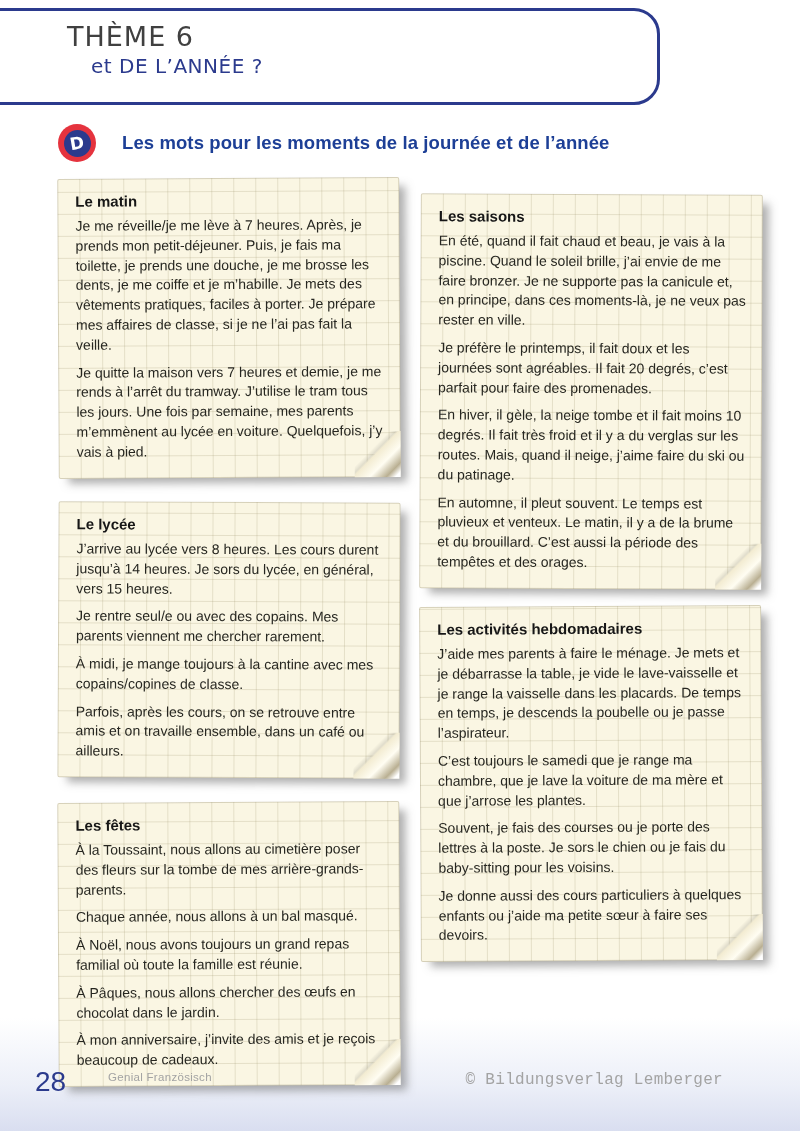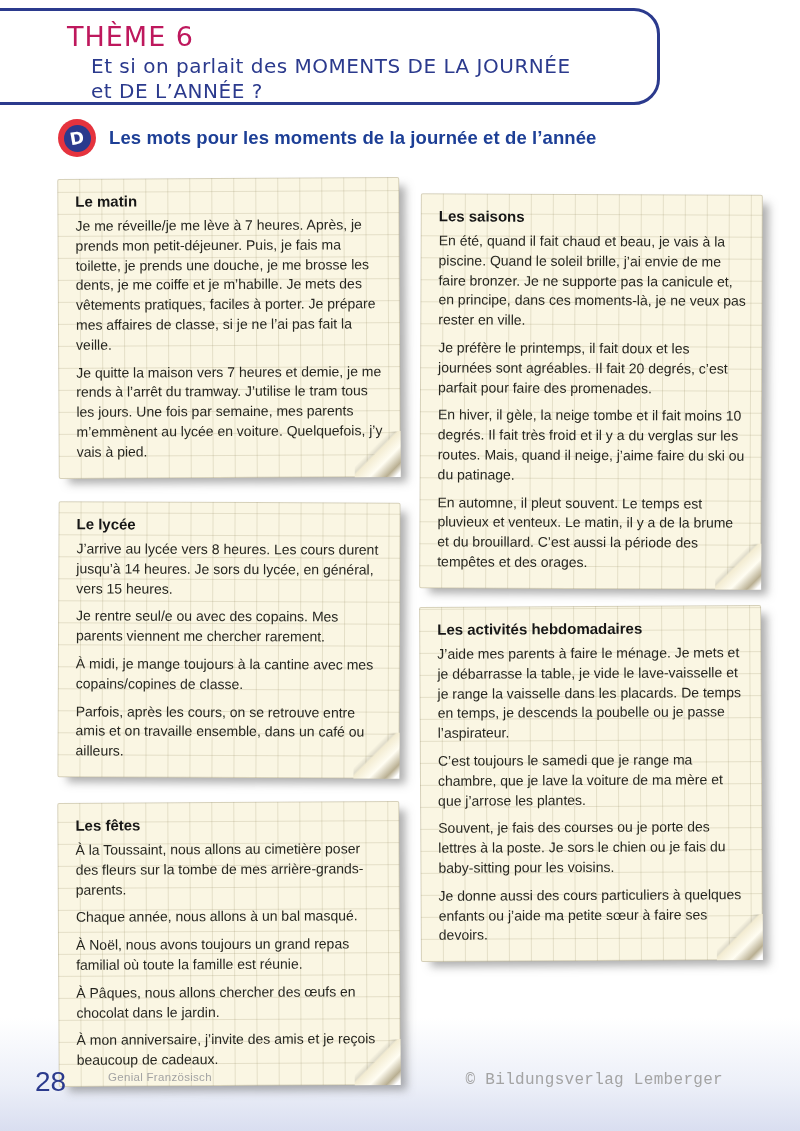--- a/index.html
+++ b/index.html
@@ -13,21 +13,21 @@
   }
 
   
   .theme-box{
     position:absolute;left:-30px;top:8px;width:690px;height:97px;
     border:3px solid #2b3a8d;border-radius:26px;background:#ffffff;
     box-sizing:border-box;padding:10px 20px 0 94px;
   }
   .theme-title{
     font-family:"DejaVu Sans",cursive;
-    font-size:27px;color:#be185d;letter-spacing:1px;font-weight:500;
+    font-size:27px;color:#404040;letter-spacing:1px;font-weight:500;
   }
   .theme-subtitle{
     margin:2px 0 0 24px;
     font-family:"DejaVu Sans",cursive;
     font-size:20px;line-height:1.25;color:#2b3a8d;letter-spacing:.5px;font-weight:500;
   }
 
   
   .section-head{position:absolute;left:58px;top:119px;display:flex;align-items:center;gap:13px;}
   .badge{
@@ -36,21 +36,21 @@
   }
   .badge-inner{
     width:27px;height:27px;border-radius:50%;background:#2b3a8d;
     display:flex;align-items:center;justify-content:center;
   }
   .badge-letter{
     color:#ffffff;font-family:"DejaVu Sans",cursive;font-weight:bold;
     font-size:17px;transform:rotate(-10deg);line-height:1;
   }
   .section-title{
-    margin:0;font-size:18.5px;font-weight:bold;color:#1d3f96;letter-spacing:.1px;
+    margin:13px;font-size:18.5px;font-weight:bold;color:#1d3f96;letter-spacing:.1px;
   }
 
   
   .col{position:absolute;display:flex;flex-direction:column;}
   .col-left{left:58px;top:178px;width:342px;gap:24px;}
   .col-right{left:420px;top:194px;width:342px;gap:17px;}
 
   .note{
     position:relative;
     background-color:#faf6e3;
@@ -90,21 +90,20 @@
   .footer-copy{position:absolute;right:77px;top:1071px;font-size:16px;color:#a3a3a3;letter-spacing:.3px;font-family:Liberation Mono, monospace;}
 </style>
 </head>
 <body>
 
 <div class="page">
 
   <div class="theme-box">
     <div class="theme-title">THÈME 6</div>
     <div class="theme-subtitle">
-      <div>Et si on parlait des MOMENTS DE LA JOURNÉE</div>
       <div>et DE L’ANNÉE ?</div>
     </div>
   </div>
 
   <div class="section-head">
     <span class="badge">
       <span class="badge-inner">
         <span class="badge-letter">D</span>
       </span>
     </span>

